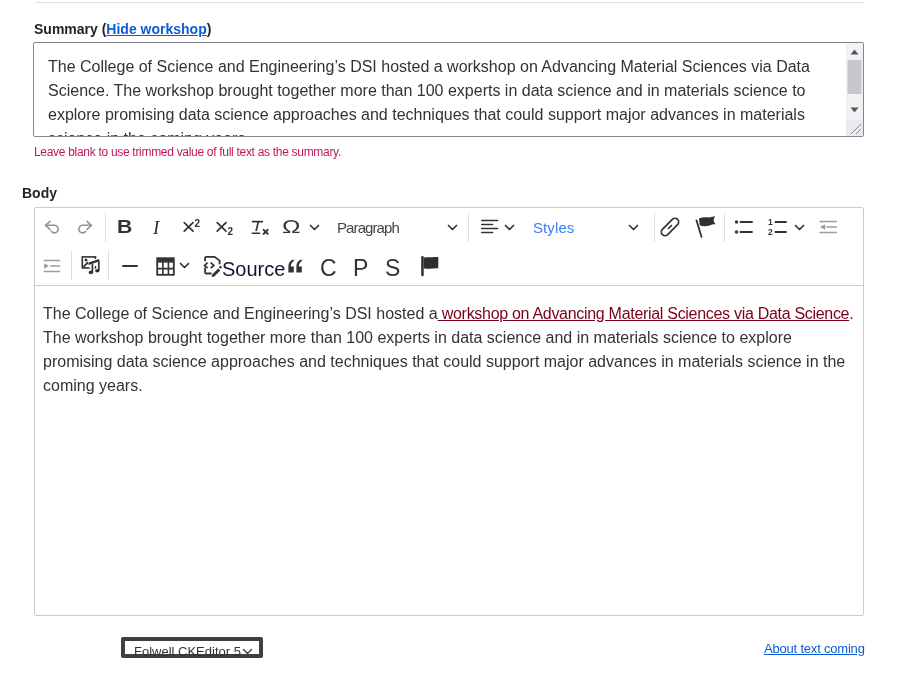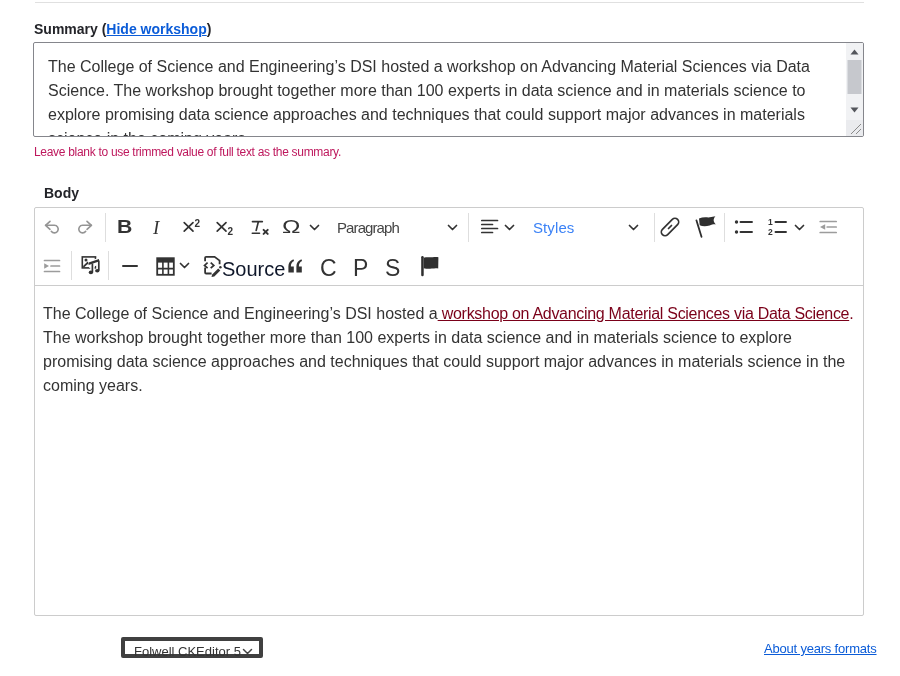--- a/index.html
+++ b/index.html
@@ -27,21 +27,21 @@
   <svg class="abs" style="right:0;top:0;" width="17" height="93" viewBox="0 0 17 93">
     <path d="M4.5 11.5 L8.5 6.5 L12.5 11.5 Z" fill="#54565c"></path>
     <rect x="1.5" y="17" width="14" height="34" fill="#c6c8cd"></rect>
     <path d="M4.5 64.5 L8.5 69.5 L12.5 64.5 Z" fill="#54565c"></path>
     <path d="M15 81 L5 91 M15 86 L10 91" stroke="#8a8a8a" stroke-width="1"></path>
   </svg>
 </div>
 
 <div class="abs" style="left:34px;top:145px;font-size:12px;color:#be185d;letter-spacing:-0.3px;">Leave blank to use trimmed value of full text as the summary.</div>
 
-<div class="abs lbl" style="left:44px;top:185px;">Body</div>
+<div class="abs lbl" style="left:22px;top:185px;">Body</div>
 
 <div class="abs" style="left:34px;top:207px;width:830px;height:409px;border:1px solid #ccc;border-radius:2px;background:#fff;"></div>
 
 <div class="abs" style="left:35px;top:285px;width:828px;height:1px;background:#ccc"></div>
 
 <svg class="icon" style="left:42px;top:217px;" viewBox="0 0 20 20">
   <g fill="none" stroke="#949494" stroke-width="1.6" stroke-linecap="round" stroke-linejoin="round">
     <path d="M3.6 8.3 L8 4.3 M3.6 8.3 L8 12.3"></path>
     <path d="M3.6 8.3 H12.4 A3.8 3.8 0 1 1 9.3 14.3"></path>
   </g>
@@ -208,13 +208,13 @@
 
 <div class="abs" style="left:43px;top:302px;font-size:16px;line-height:24px;color:#333;white-space:nowrap;">The College of Science and Engineering’s DSI hosted a<a href="#" style="color:#7a0019;text-decoration:underline;letter-spacing:-0.3px;"> workshop on Advancing Material Sciences via Data Science</a><span style="color:#7a0019;">.</span><br>The workshop brought together more than 100 experts in data science and in materials science to explore<br>promising data science approaches and techniques that could support major advances in materials science in the<br>coming years.</div>
 
 <div class="abs lbl" style="left:34px;top:640px;margin-top:47px;">Text format</div>
 <div class="abs" style="left:121px;top:637px;width:142px;height:21px;border:4px solid #404040;border-radius:2px;background:#fff;">
   <div class="abs" style="left:9px;top:3px;font-size:13px;color:#333;">Folwell CKEditor 5</div>
   <svg class="abs" style="right:6px;top:7px;" width="11" height="7" viewBox="0 0 11 7">
     <path d="M1.5 1.5 L5.5 5.5 L9.5 1.5" fill="none" stroke="#444" stroke-width="1.5" stroke-linecap="round" stroke-linejoin="round"></path>
   </svg>
 </div>
-<a class="abs blue" href="#" style="left:764px;top:641px;font-size:13px;letter-spacing:-0.2px;">About years formats</a>
+<a class="abs blue" href="#" style="left:764px;top:641px;font-size:13px;letter-spacing:-0.2px;">About text coming</a>
 
 </body></html>

